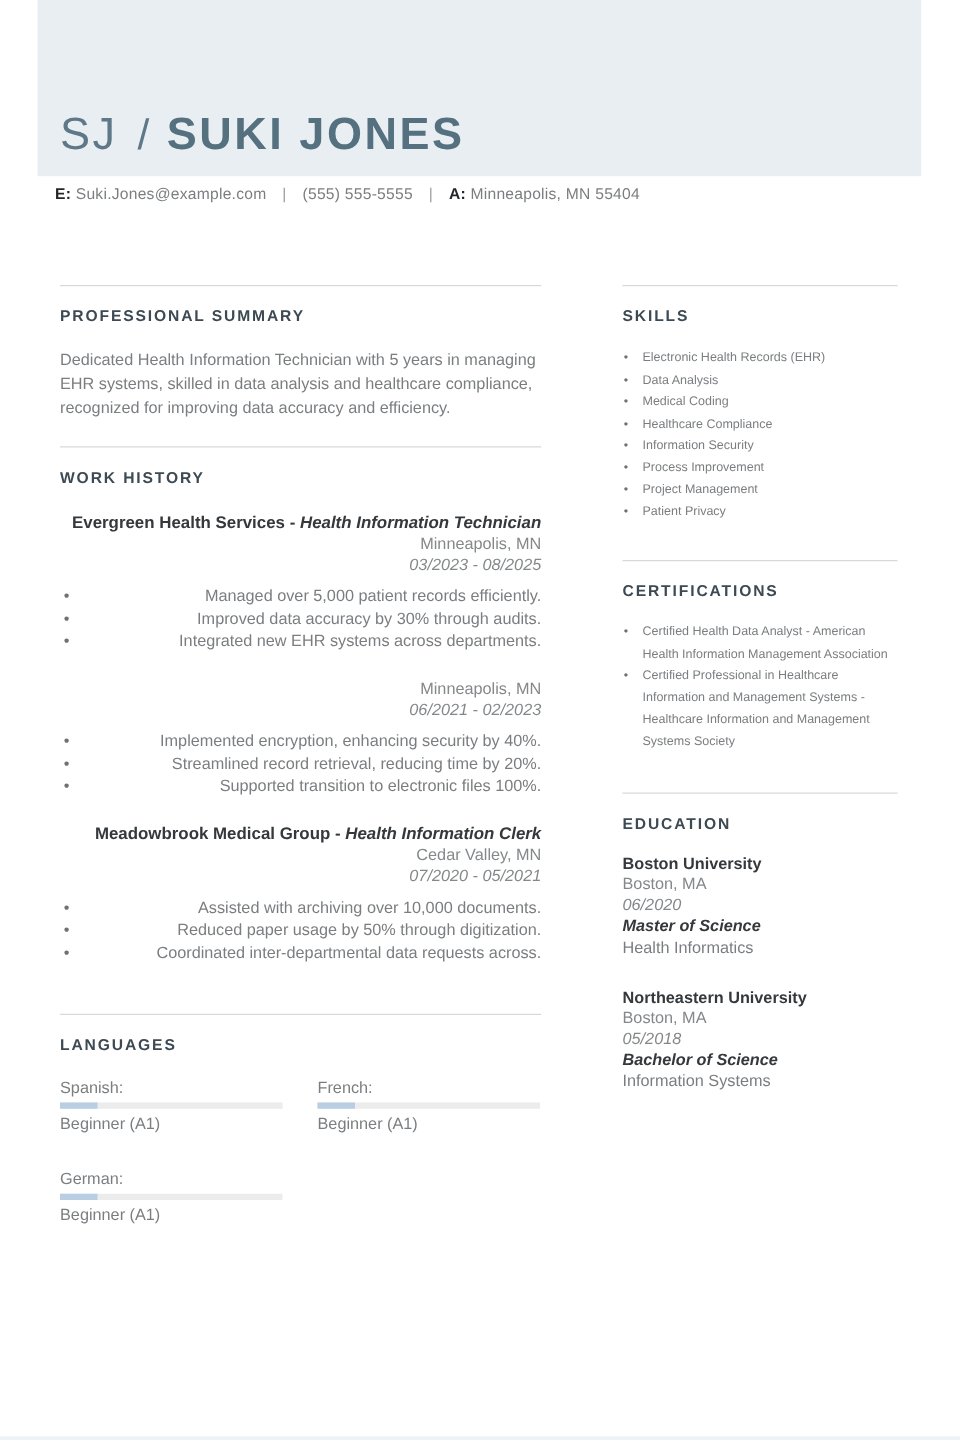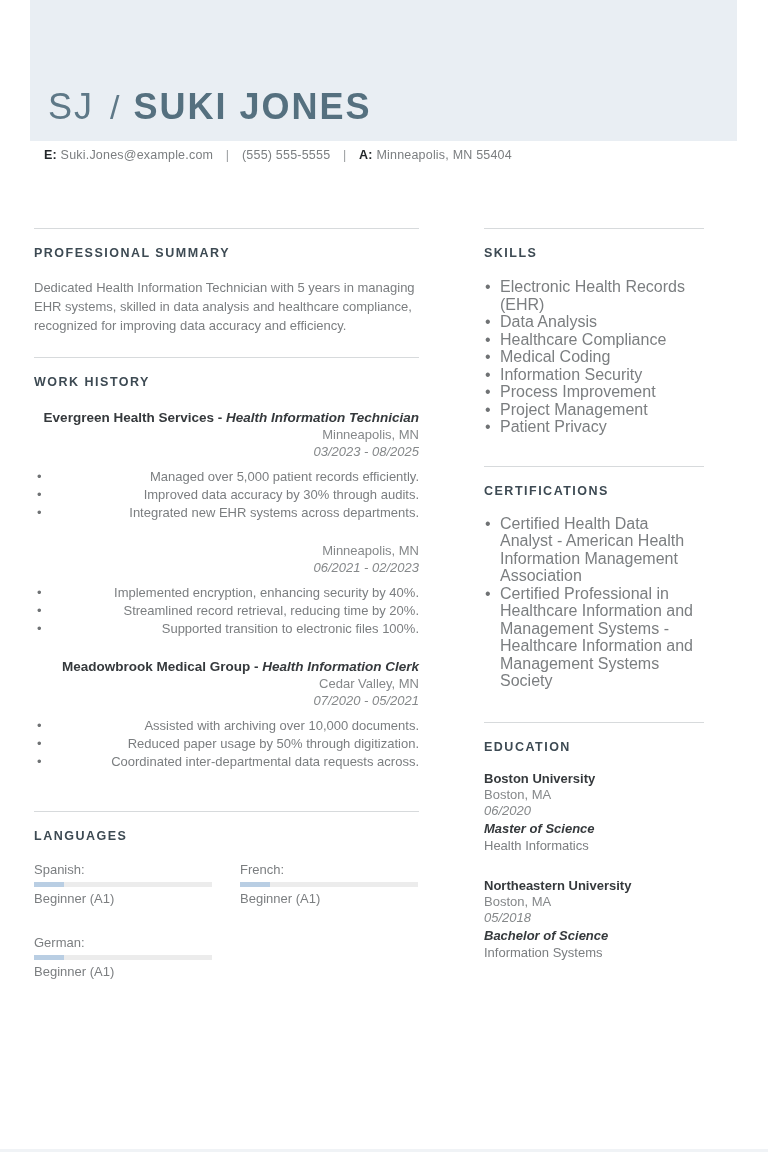--- a/index.html
+++ b/index.html
@@ -43,21 +43,21 @@
     letter-spacing:2px;
   }
   .contact{
     position:absolute;left:44px;top:148px;
     font-size:12.5px;color:var(--body);letter-spacing:.2px;
     white-space:nowrap;
   }
   .contact b{color:#23272a;font-weight:700;}
   .contact .pipe{margin:0 9px;color:#9a9da0;}
   .columns{
-    position:absolute;left:34px;top:196px;width:670px;
+    position:absolute;left:48px;top:196px;width:670px;
     display:flex;
   }
   .col-left{width:385px;margin-right:65px;flex:none;}
   .col-right{width:220px;flex:none;}
   .section{border-top:1px solid var(--divider);}
   .s-mt32{margin-top:32px;}
   .s-mt21{margin-top:21px;}
   .s-mt40{margin-top:40px;}
   .s-mt30{margin-top:30px;}
   .section-heading{
@@ -86,21 +86,21 @@
     margin-top:19px;
     display:grid;grid-template-columns:178px 178px;column-gap:18px;row-gap:11px;gap:28px;
   }
   .lang-name{font-size:13px;color:var(--body);line-height:16px;}
   .lang-bar{margin-top:4px;width:178px;height:5px;background:var(--bar-track);}
   .lang-fill{height:5px;background:var(--bar-fill);}
   .lang-level{margin-top:4px;font-size:13px;color:var(--body);line-height:16px;}
   ul.plain{margin-top:18px;list-style:none;}
   ul.plain li{
     position:relative;padding-left:16px;
-    font-size:16px;line-height:17.5px;color:var(--body);
+    font-size:10px;line-height:17.5px;color:var(--body);
   }
   ul.plain li::before{
     content:"\2022";position:absolute;left:1px;top:0;color:#6f7274;
   }
   ul.plain.tight{margin-top:17px;}
   .edu-entry{margin-top:16px;}
   .edu-school{font-size:13px;font-weight:700;color:var(--ink);line-height:17px;}
   .edu-loc{font-size:13px;color:var(--muted);line-height:16.5px;}
   .edu-date{font-size:13px;color:var(--muted);font-style:italic;line-height:16.5px;}
   .edu-degree-block{}
@@ -210,22 +210,22 @@
 
   </div>
 
   <div class="col-right">
 
     <div class="section s-mt32">
       <div class="section-heading">SKILLS</div>
       <ul class="plain">
         <li>Electronic Health Records (EHR)</li>
         <li>Data Analysis</li>
+        <li>Medical Coding</li>
         <li>Healthcare Compliance</li>
-        <li>Medical Coding</li>
         <li>Information Security</li>
         <li>Process Improvement</li>
         <li>Project Management</li>
         <li>Patient Privacy</li>
       </ul>
     </div>
 
     <div class="section s-mt30">
       <div class="section-heading">CERTIFICATIONS</div>
       <ul class="plain tight">

